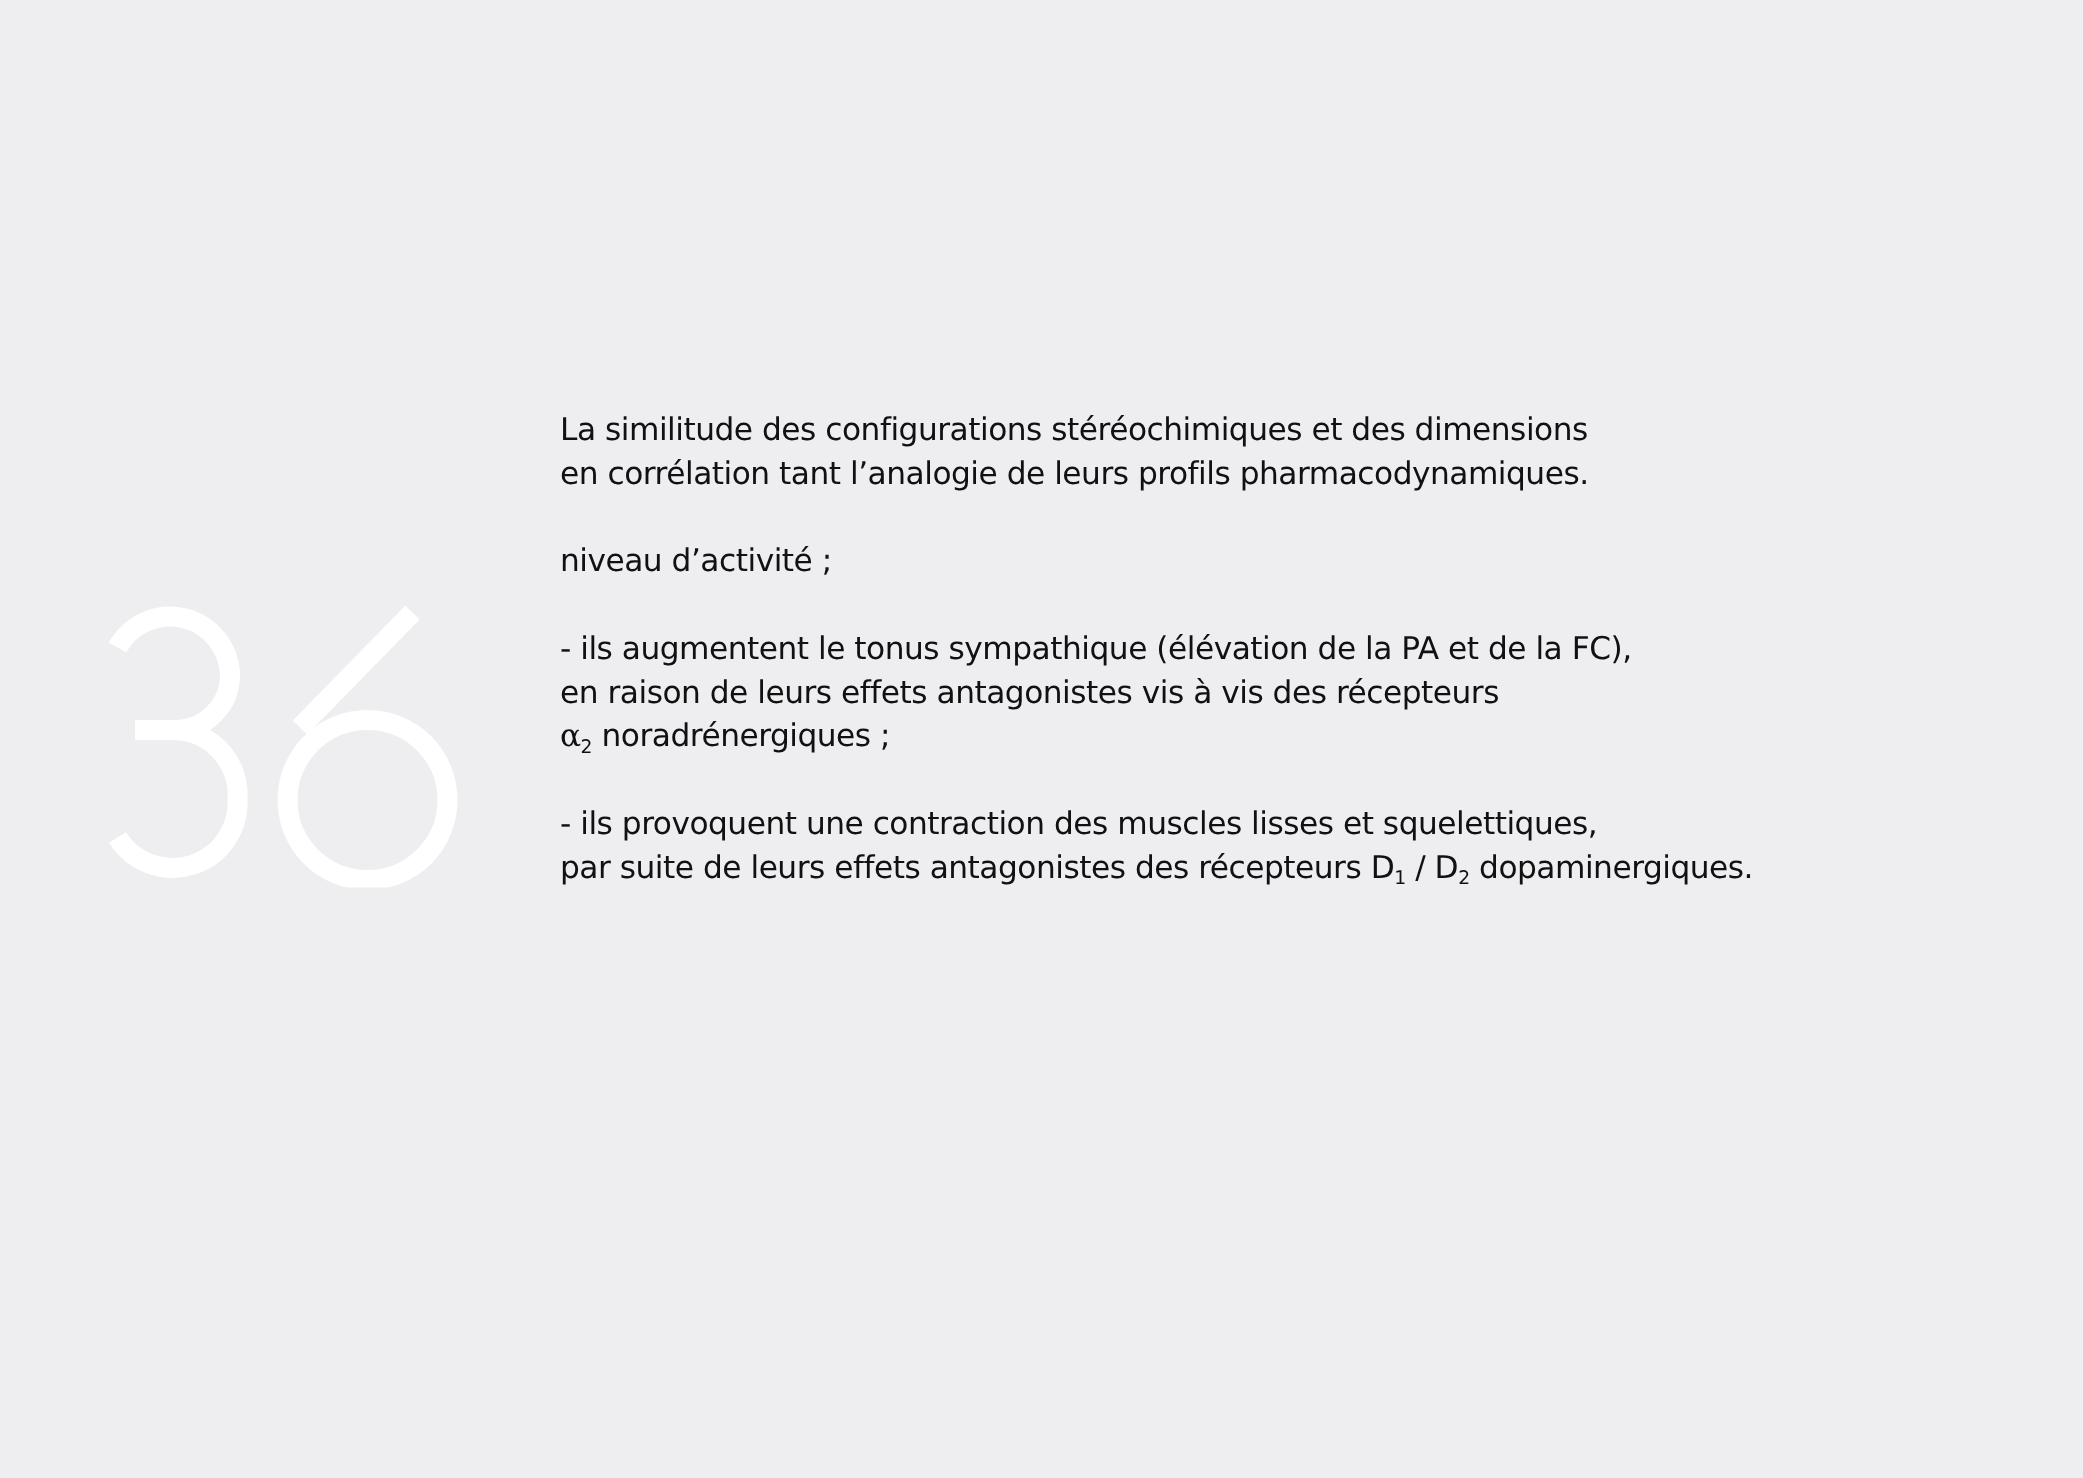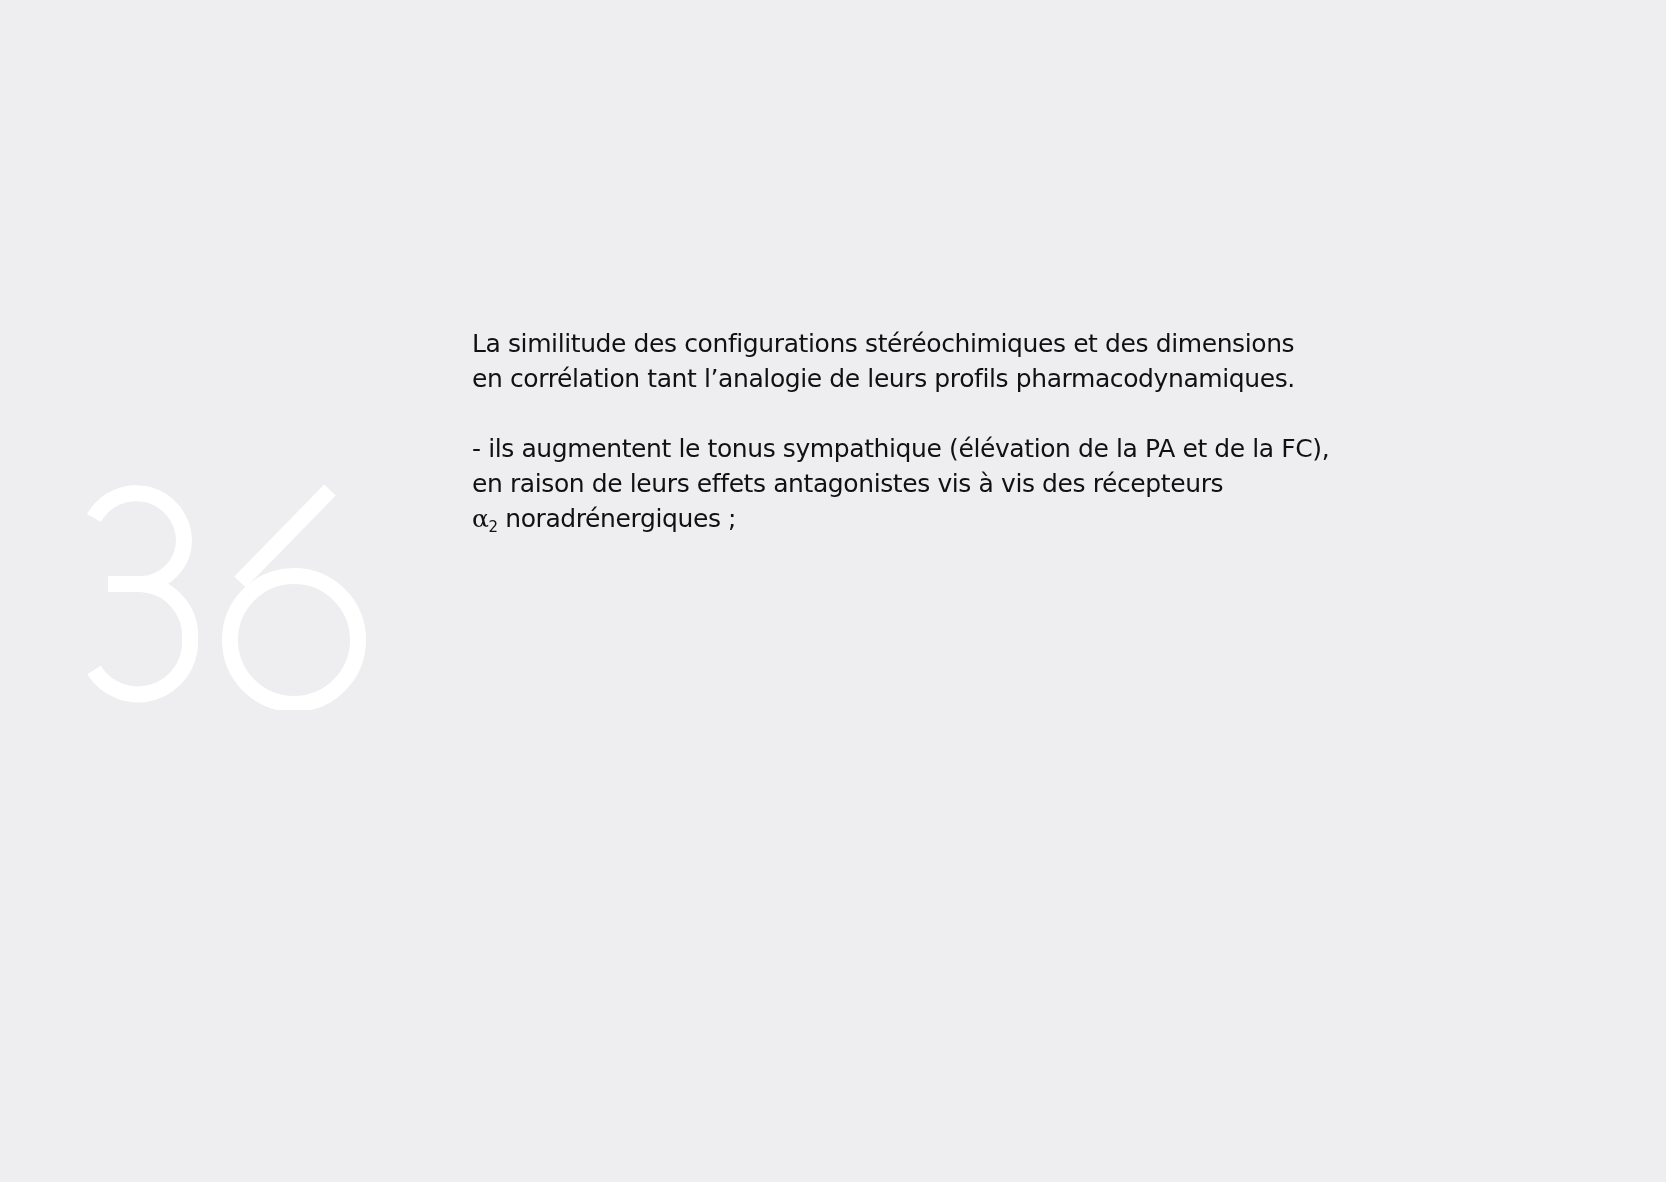--- a/index.html
+++ b/index.html
@@ -19,21 +19,21 @@
   .text-block {
     position: absolute;
     left: 448px; top: 326px;
     width: 1160px;
     font-size: 25px;
     line-height: 35px;
     letter-spacing: -0.4px;
   }
   .para { margin: 0 0 35px 0; }
   .para:last-child { margin-bottom: 0; }
-  .line { display: block; white-space: nowrap; margin-left: 24px; }
+  .line { display: block; white-space: nowrap; }
   sub { font-size: 15px; line-height: 0; vertical-align: -5px; }
   .greek { font-family: "DejaVu Serif", serif; font-style: normal; }
 </style>
 </head>
 <body>
 
 <svg class="page-number" viewBox="0 0 300 230" xmlns="http://www.w3.org/2000/svg">
   <g fill="none" stroke="#ffffff" stroke-width="16" stroke-linecap="butt">
 
     <path d="M14 38 A48 48 0 0 1 104 60 A44 44 0 0 1 60 104 L28 104 M60 104 A52 52 0 0 1 110 160 A52 52 0 0 1 14 190"></path>
@@ -42,19 +42,24 @@
     <circle cx="214" cy="160" r="64"></circle>
   </g>
 </svg>
 
 <div class="text-block">
   <p class="para">
     <span class="line">La similitude des configurations stéréochimiques et des dimensions</span>
     <span class="line">en corrélation tant l’analogie de leurs profils pharmacodynamiques.</span>
   </p>
   <p class="para">
+    <span class="line">niveau d’activité ;</span>
   </p>
   <p class="para">
     <span class="line">- ils augmentent le tonus sympathique (élévation de la PA et de la FC),</span>
     <span class="line">en raison de leurs effets antagonistes vis à vis des récepteurs</span>
     <span class="line"><span class="greek">α</span><sub>2</sub><span> noradrénergiques ;</span></span>
   </p>
+  <p class="para">
+    <span class="line">- ils provoquent une contraction des muscles lisses et squelettiques,</span>
+    <span class="line"><span>par suite de leurs effets antagonistes des récepteurs D</span><sub>1</sub><span> / D</span><sub>2</sub><span> dopaminergiques.</span></span>
+  </p>
 </div>
 
 </body></html>

